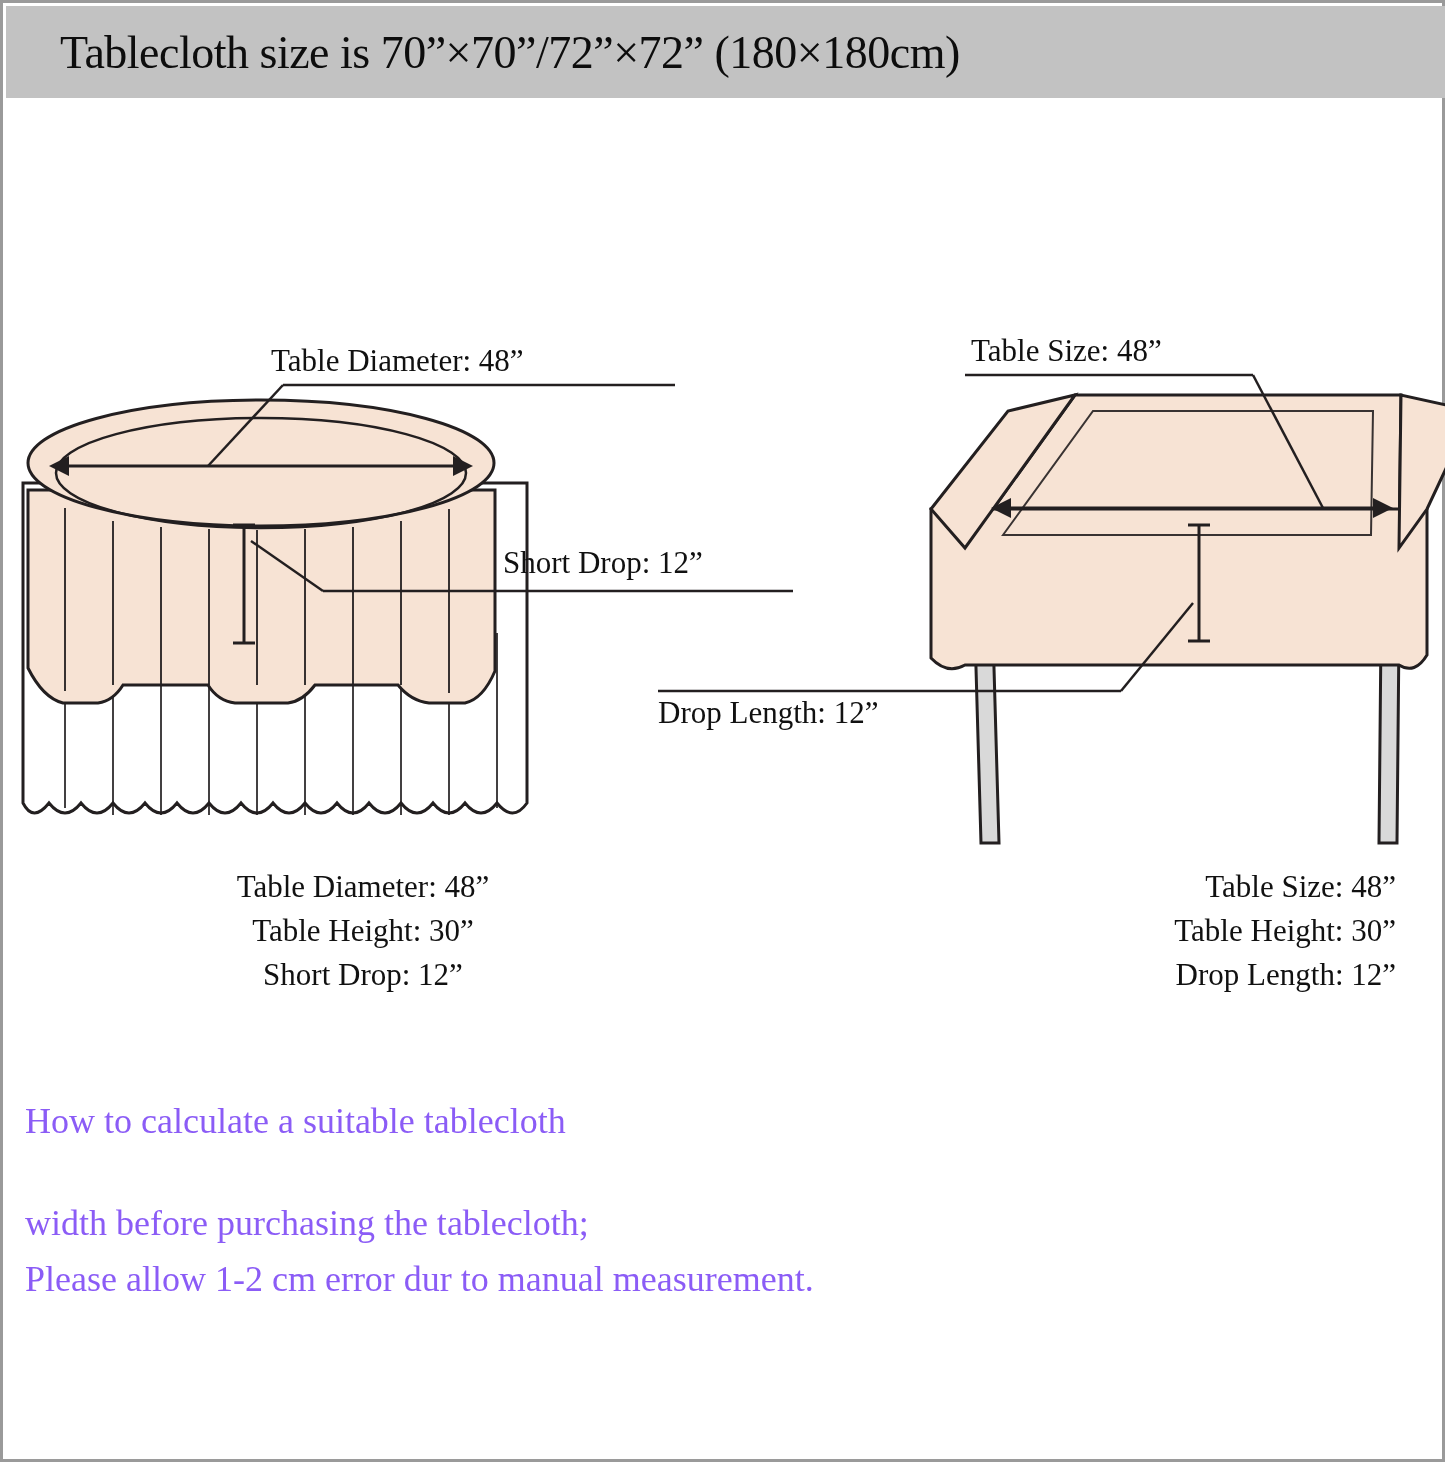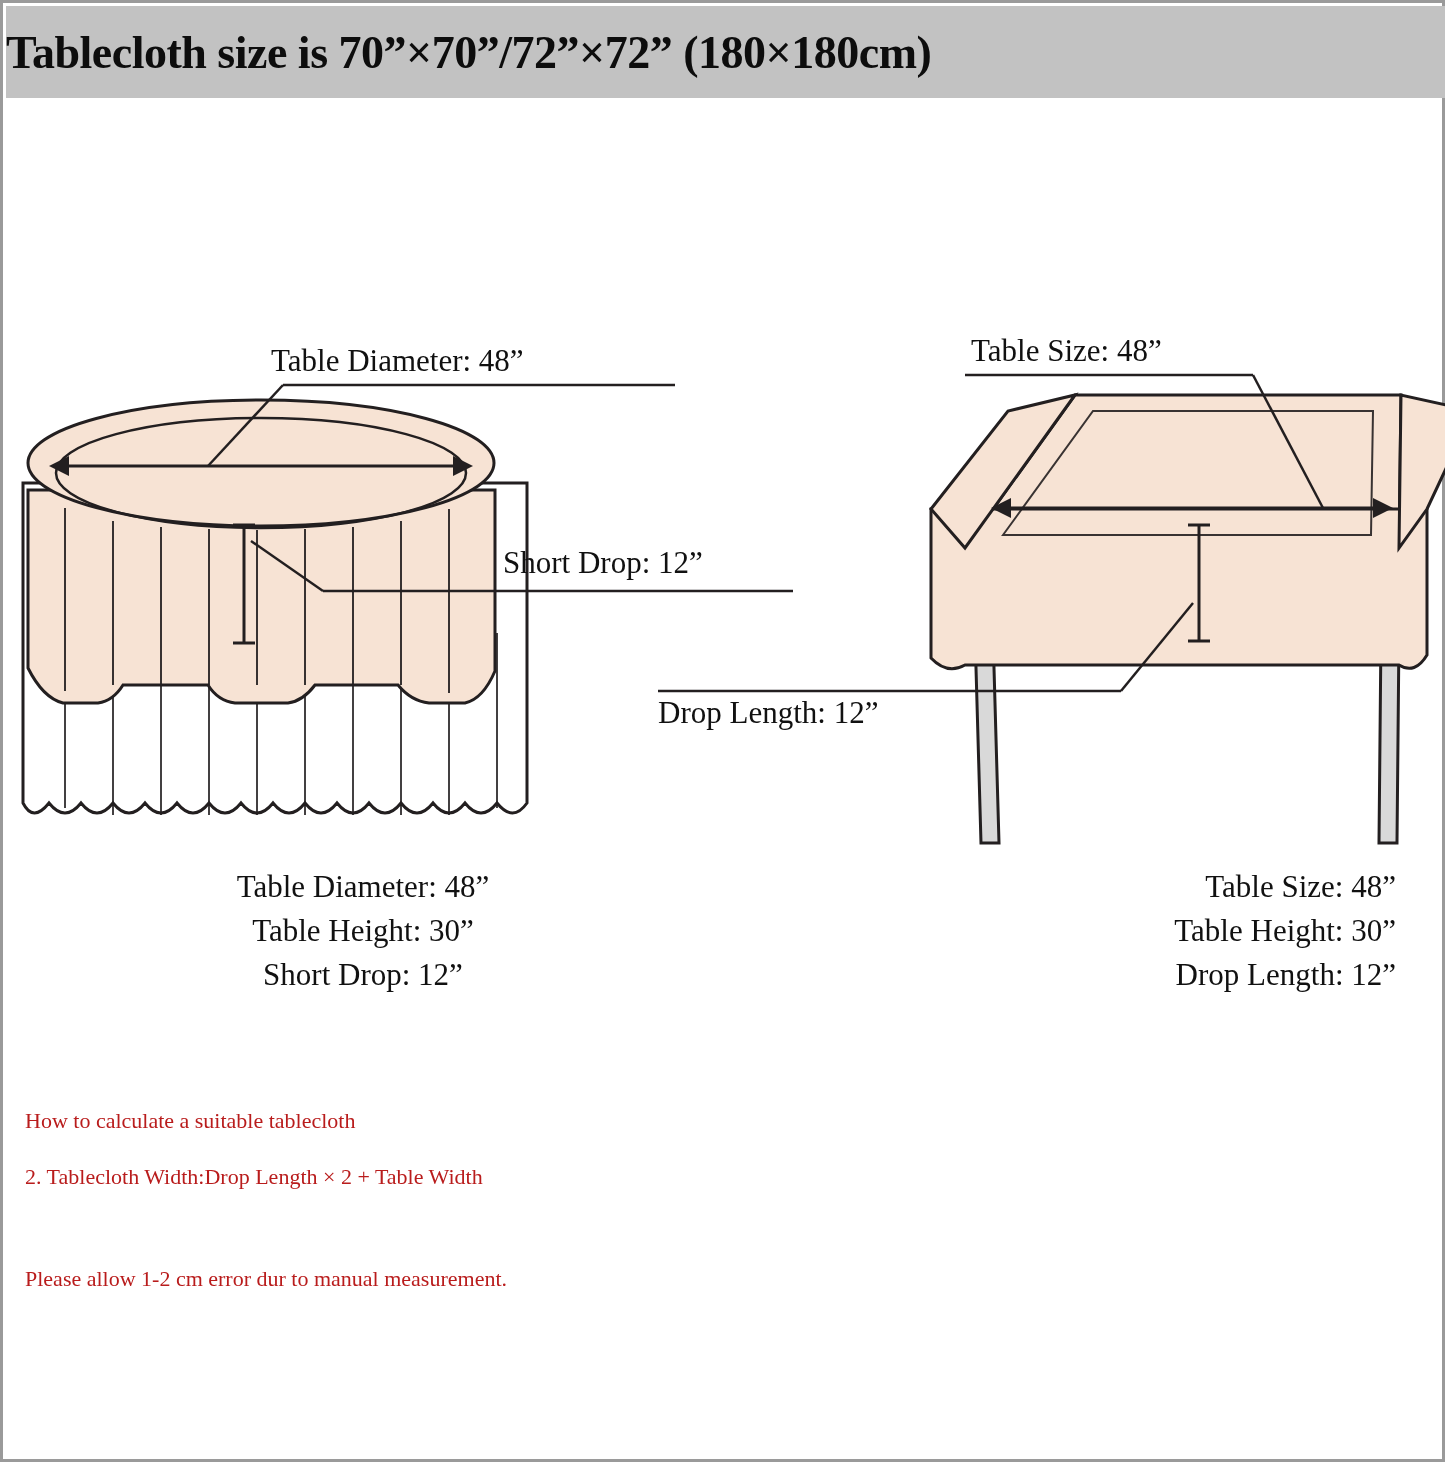--- a/index.html
+++ b/index.html
@@ -30,23 +30,24 @@
     left: 3px;
     top: 3px;
     width: 1439px;
     height: 92px;
     background: #c2c2c2;
     display: flex;
     align-items: center;
   }
   .header-title {
     font-family: "Liberation Serif", serif;
-    font-weight: bold;
+    font-weight: normal;
     font-size: 46px;
     color: #0d0d0d;
+    padding-left: 54px;
     letter-spacing: -0.5px;
     white-space: nowrap;
   }
   
   .diagram-area {
     position: absolute;
     left: 0;
     top: 300px;
     width: 1445px;
     height: 560px;
@@ -76,23 +77,23 @@
   }
   
   .notes {
     position: absolute;
     left: 22px;
     top: 1090px;
     width: 1390px;
   }
   .notes p {
     margin: 0;
-    font-size: 22px;
+    font-size: 36px;
     line-height: 56px;
-    color: #b91c1c;
+    color: #8b5cf6;
     white-space: nowrap;
   }
   .notes .gap {
     height: 46px;
   }
   text {
     font-family: "Liberation Serif", serif;
   }
 </style>
 </head>
@@ -229,18 +230,18 @@
   </div>
 
   <div class="caption caption-right">
     <div>Table Size: 48”</div>
     <div>Table Height: 30”</div>
     <div>Drop Length: 12”</div>
   </div>
 
   <div class="notes">
     <p>How to calculate a suitable tablecloth</p>
-    <p>2. Tablecloth Width:Drop Length × 2 + Table Width</p>
     <div class="gap"></div>
+    <p>width before purchasing the tablecloth;</p>
     <p>Please allow 1-2 cm error dur to manual measurement.</p>
   </div>
 
 </div>
 
 </body></html>

